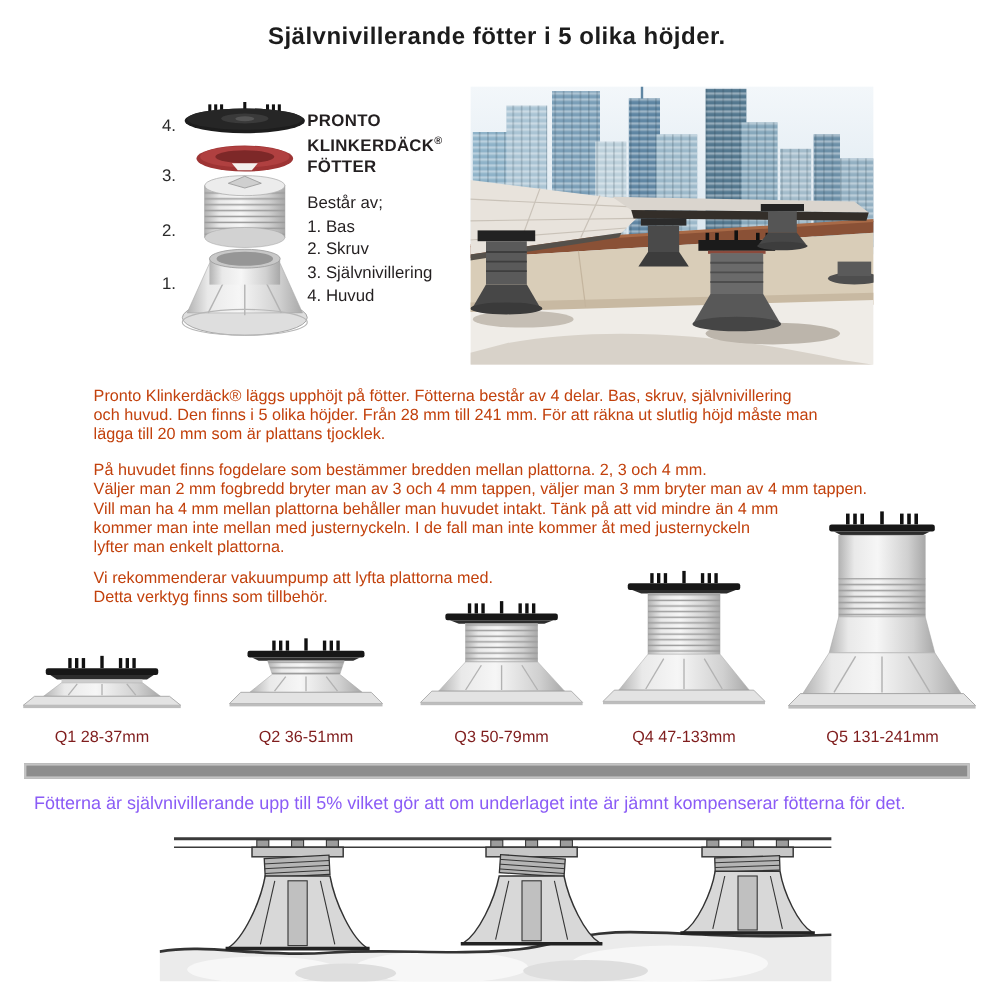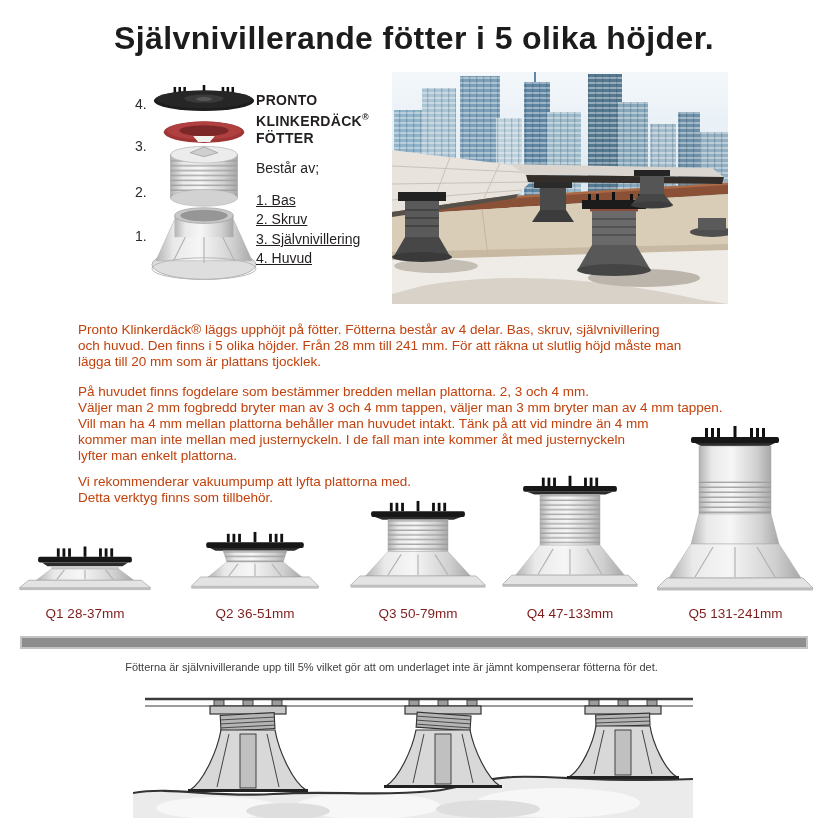--- a/index.html
+++ b/index.html
@@ -3,49 +3,49 @@
 <meta charset="utf-8">
 <style>
   * { margin:0; padding:0; box-sizing:border-box; }
   html,body { background:#ffffff; }
   body {
     width:828px; height:828px; position:relative; overflow:hidden;
     font-family:"Liberation Sans", sans-serif; color:#231f20;
   }
   .page-title {
     position:absolute; top:20px; left:0; width:828px; text-align:center;
-    font-size:32px; font-weight:bold; letter-spacing:0.4px; color:#1c1c1c;
+    font-size:20px; font-weight:bold; letter-spacing:0.4px; color:#1c1c1c;
   }
   
   .level-num { position:absolute; left:135px; font-size:14px; color:#2a2a2a; }
   .exploded-svg { position:absolute; left:150px; top:84px; }
   .parts-block { position:absolute; left:256px; top:92px; font-size:14px; line-height:17px; }
   .brand-line { font-weight:bold; letter-spacing:0.3px; }
   .brand-line sup { font-size:9px; }
   .parts-heading { margin-top:13px; font-weight:normal; }
-  .parts-list { margin-top:14px; line-height:19.5px;text-decoration:underline; }
+  .parts-list { margin-top:2px; line-height:19.5px; }
   
   .photo { position:absolute; left:392px; top:72px; width:336px; height:232px; }
   
   .para {
     position:absolute; left:78px; width:700px;
     font-size:13.5px; line-height:16px; white-space:pre-line; color:#c2410c;
   }
   .p1 { top:322px; } .p2 { top:384px; } .p3 { top:474px; }
   
   .product-svg { position:absolute; }
   .product-label { position:absolute; top:606px; text-align:center; font-size:13.5px; color:#7f1d1d; }
   
   .divider-bar {
     position:absolute; left:20px; top:636px; width:788px; height:13px;
     background:#8d8d8d; border:2px solid #c3c3c3;
   }
   .footer-note {
     position:absolute; top:661px; left:0; width:783px; text-align:center;
-    font-size:11px; color:#404040;
+    font-size:15px; color:#8b5cf6;
   }
   .bottom-illustration { position:absolute; left:133px; top:690px; }
 </style>
 </head>
 <body>
 
 <svg width="0" height="0" style="position:absolute" aria-hidden="true">
   <defs>
     <linearGradient id="cyl" x1="0" y1="0" x2="1" y2="0">
       <stop offset="0" stop-color="#b3b3b3"></stop>

